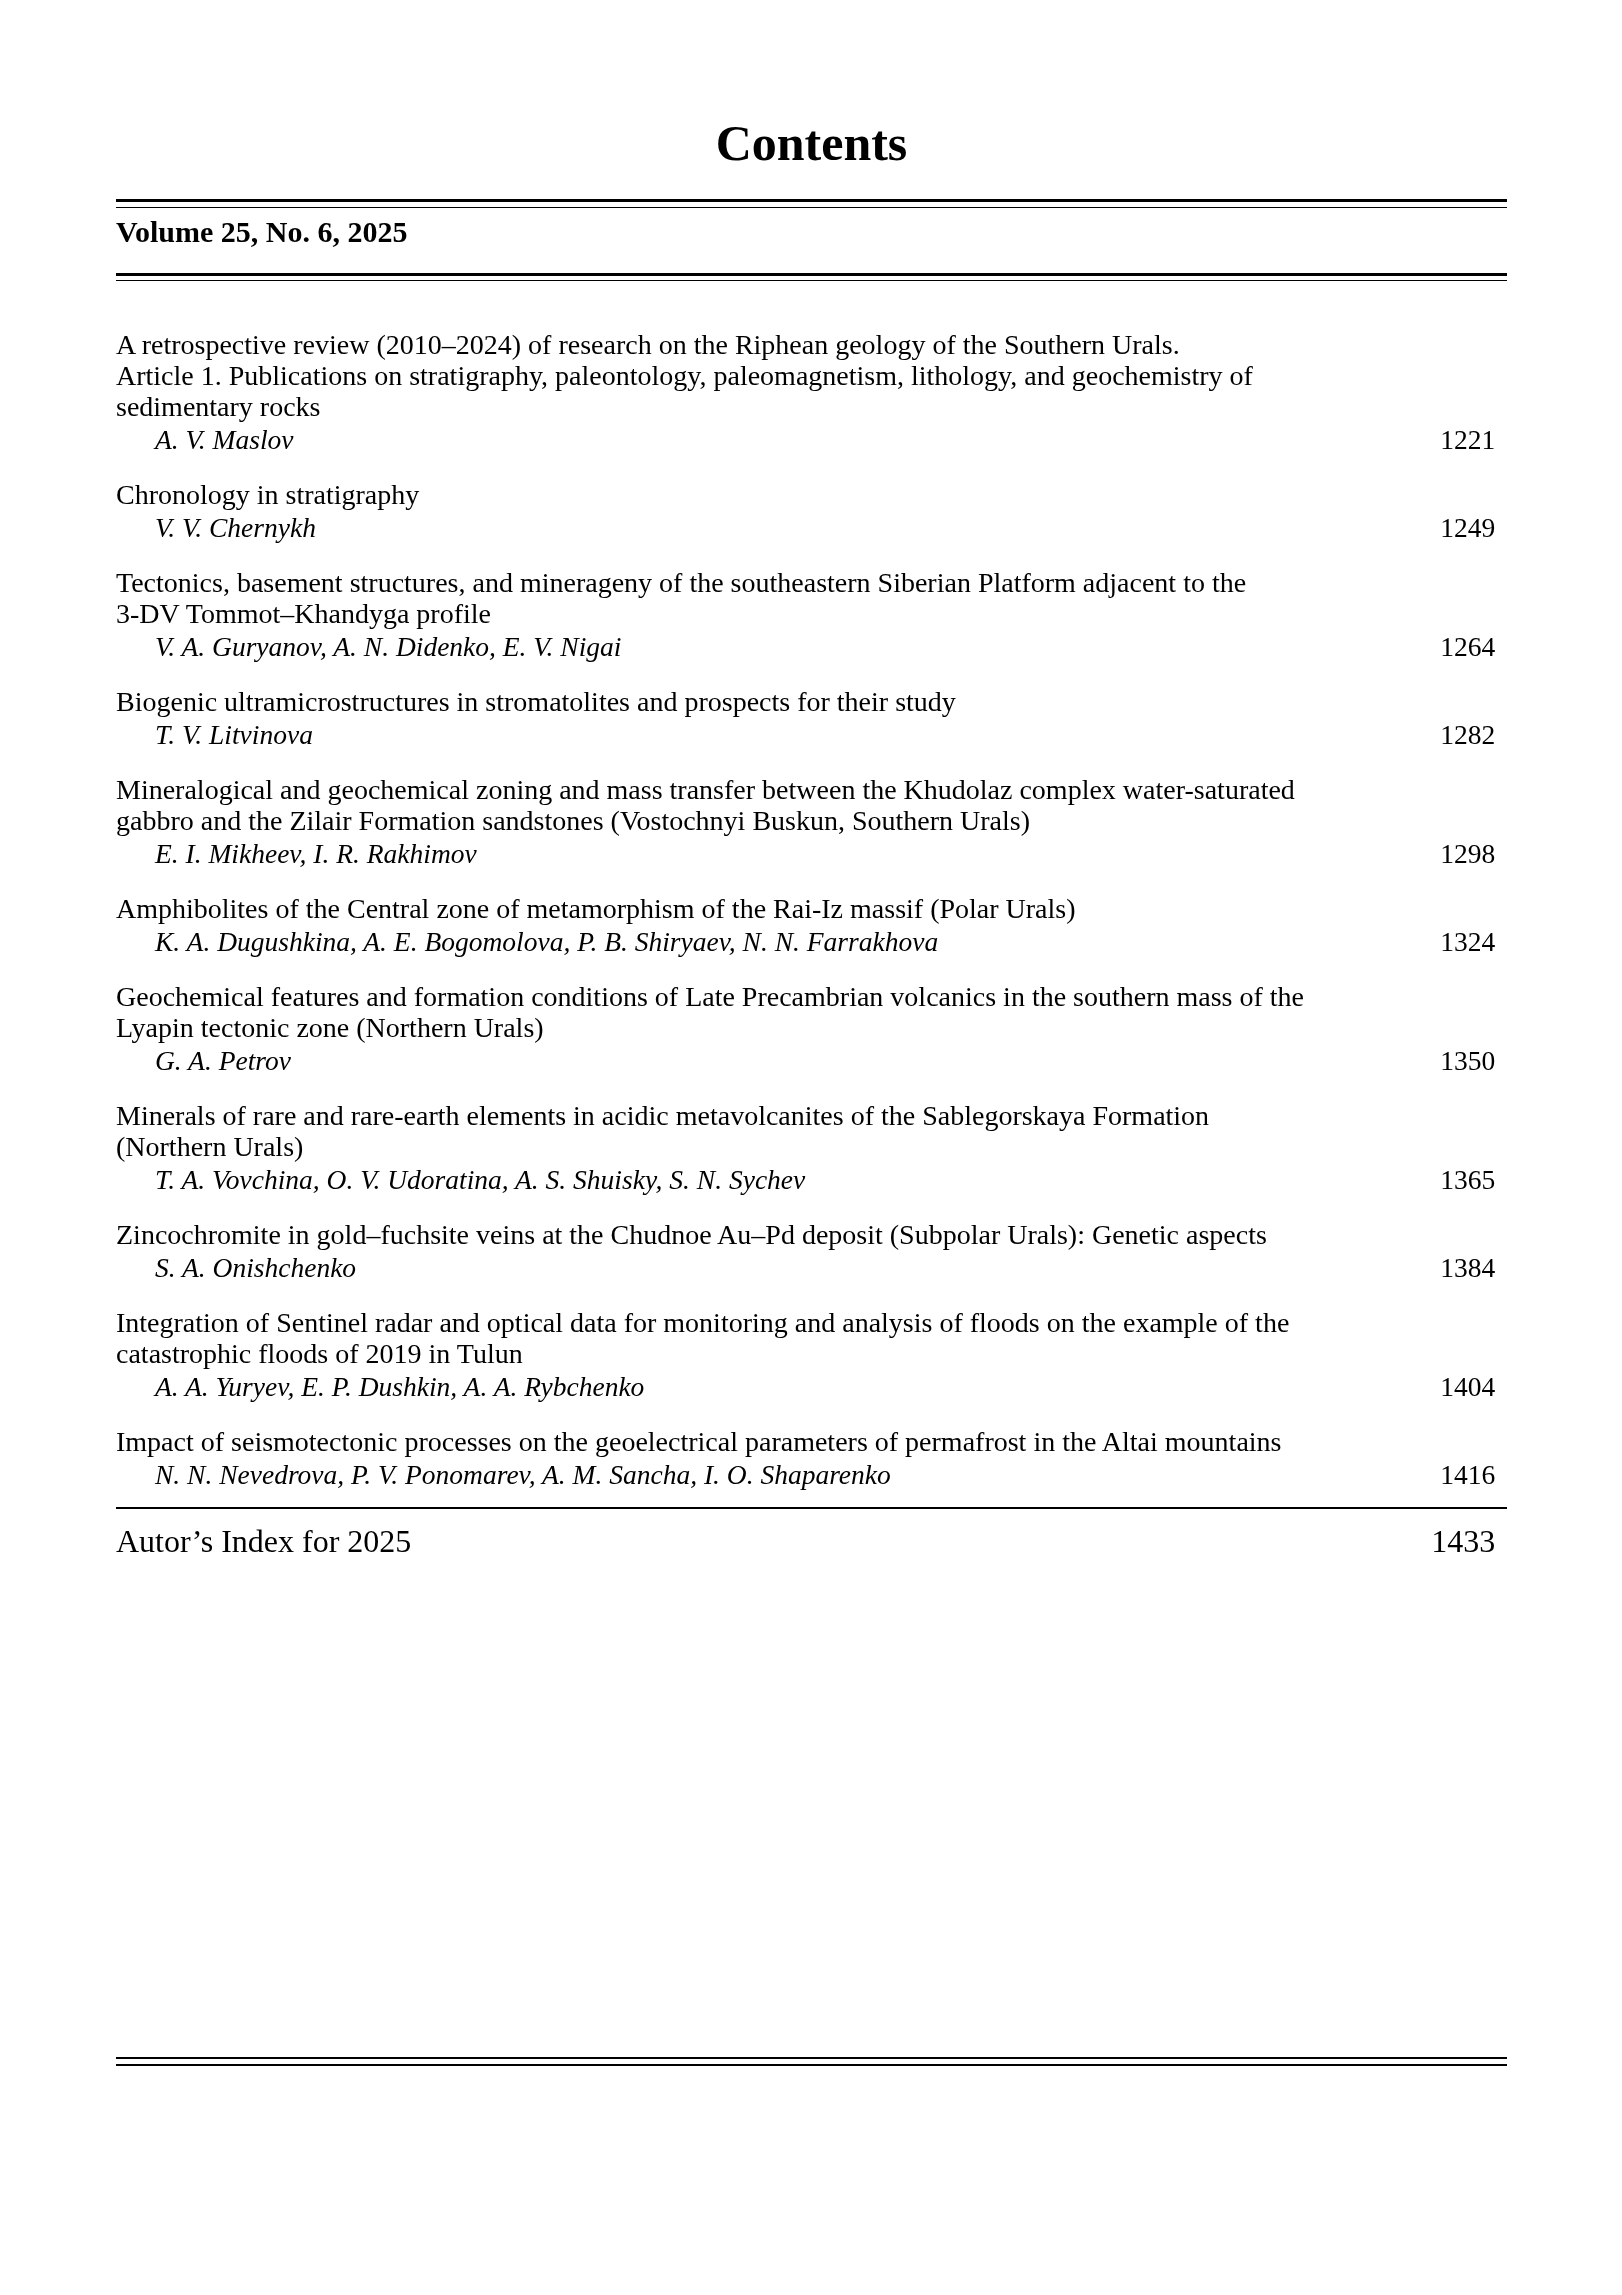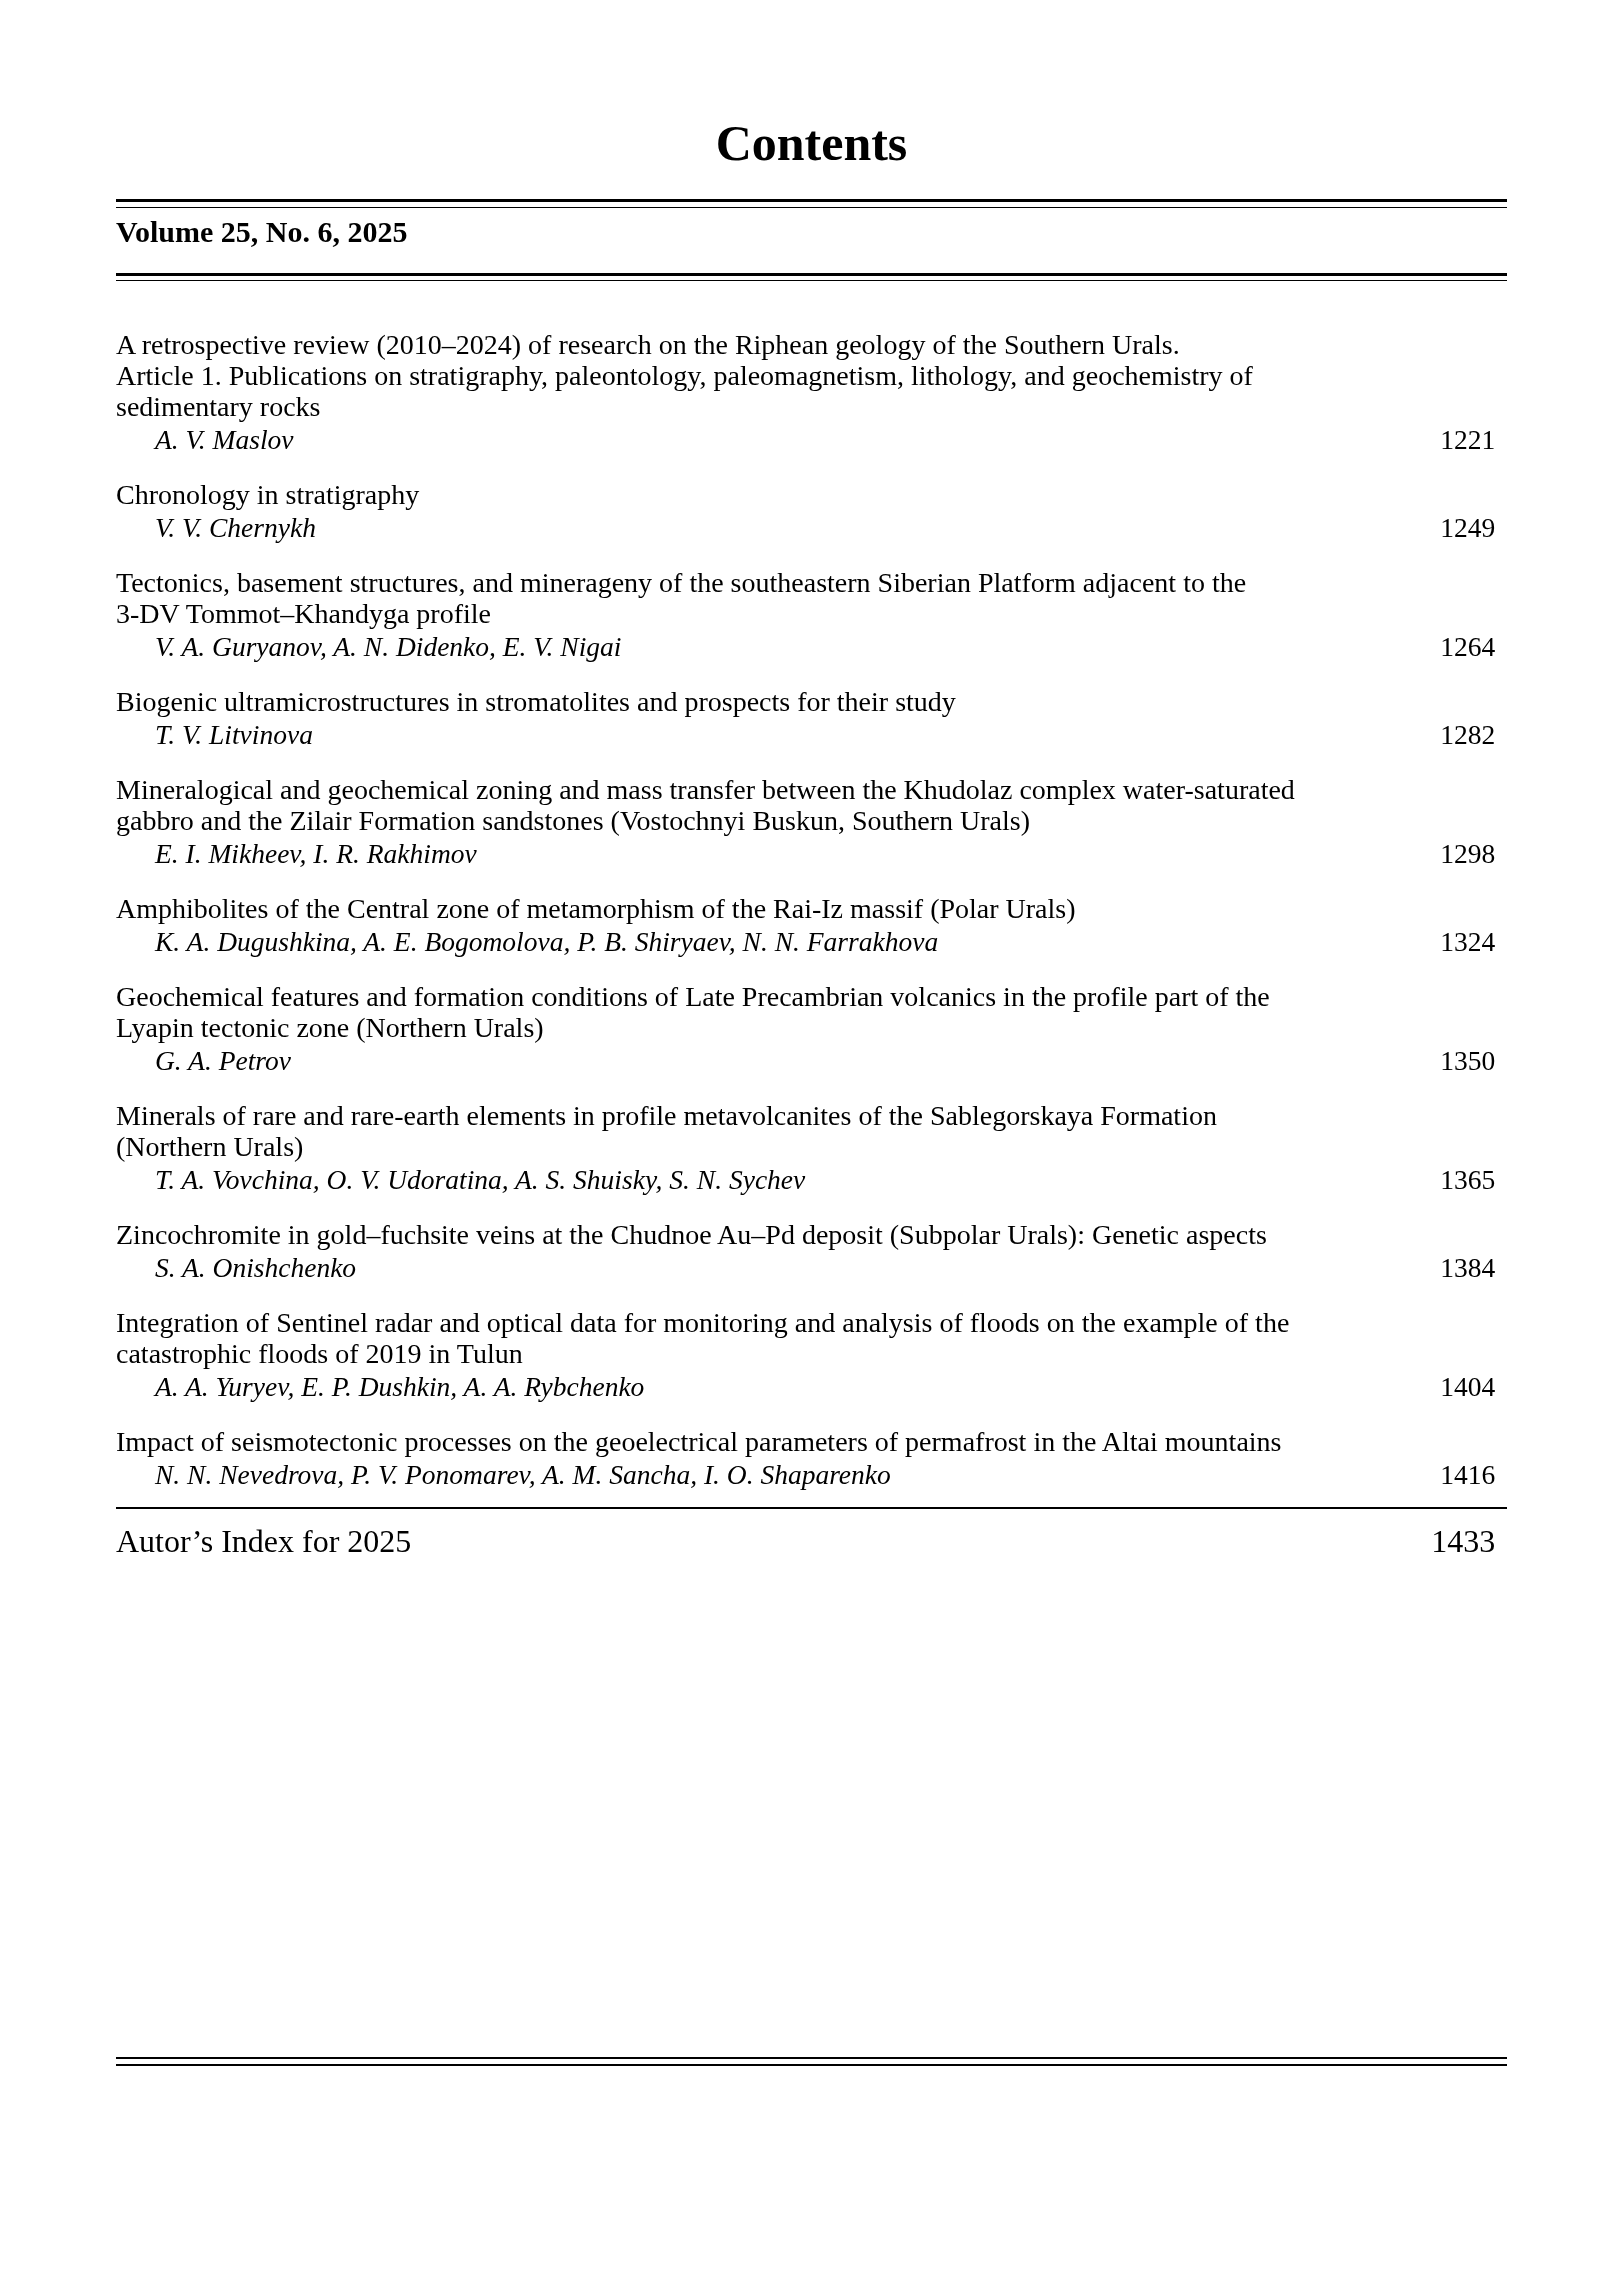--- a/index.html
+++ b/index.html
@@ -158,32 +158,32 @@
           <div>Amphibolites of the Central zone of metamorphism of the Rai-Iz massif (Polar Urals)</div>
         </div>
       <div class="byline">
         <span class="authors">K. A. Dugushkina, A. E. Bogomolova, P. B. Shiryaev, N. N. Farrakhova</span>
         <span class="page-num">1324</span>
       </div>
     </div>
 
     <div class="entry">
       <div class="entry-title">
-          <div>Geochemical features and formation conditions of Late Precambrian volcanics in the profile part of the</div>
+          <div>Geochemical features and formation conditions of Late Precambrian volcanics in the southern mass of the</div>
           <div>Lyapin tectonic zone (Northern Urals)</div>
         </div>
       <div class="byline">
         <span class="authors">G. A. Petrov</span>
         <span class="page-num">1350</span>
       </div>
     </div>
 
     <div class="entry">
       <div class="entry-title">
-          <div>Minerals of rare and rare-earth elements in profile metavolcanites of the Sablegorskaya Formation</div>
+          <div>Minerals of rare and rare-earth elements in acidic metavolcanites of the Sablegorskaya Formation</div>
           <div>(Northern Urals)</div>
         </div>
       <div class="byline">
         <span class="authors">T. A. Vovchina, O. V. Udoratina, A. S. Shuisky, S. N. Sychev</span>
         <span class="page-num">1365</span>
       </div>
     </div>
 
     <div class="entry">
       <div class="entry-title">

